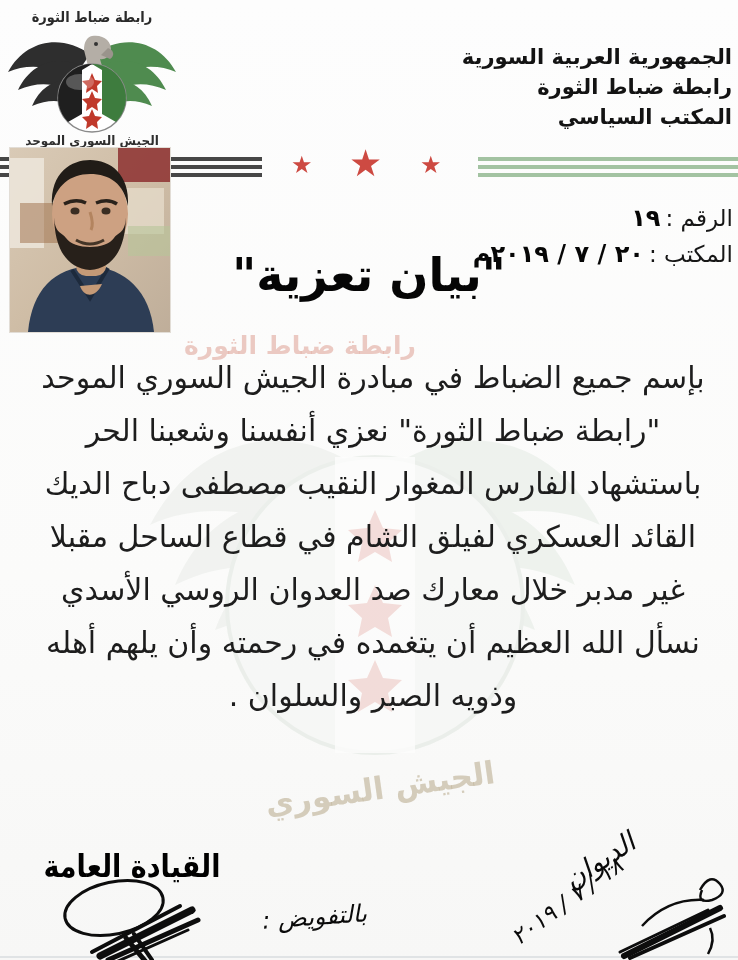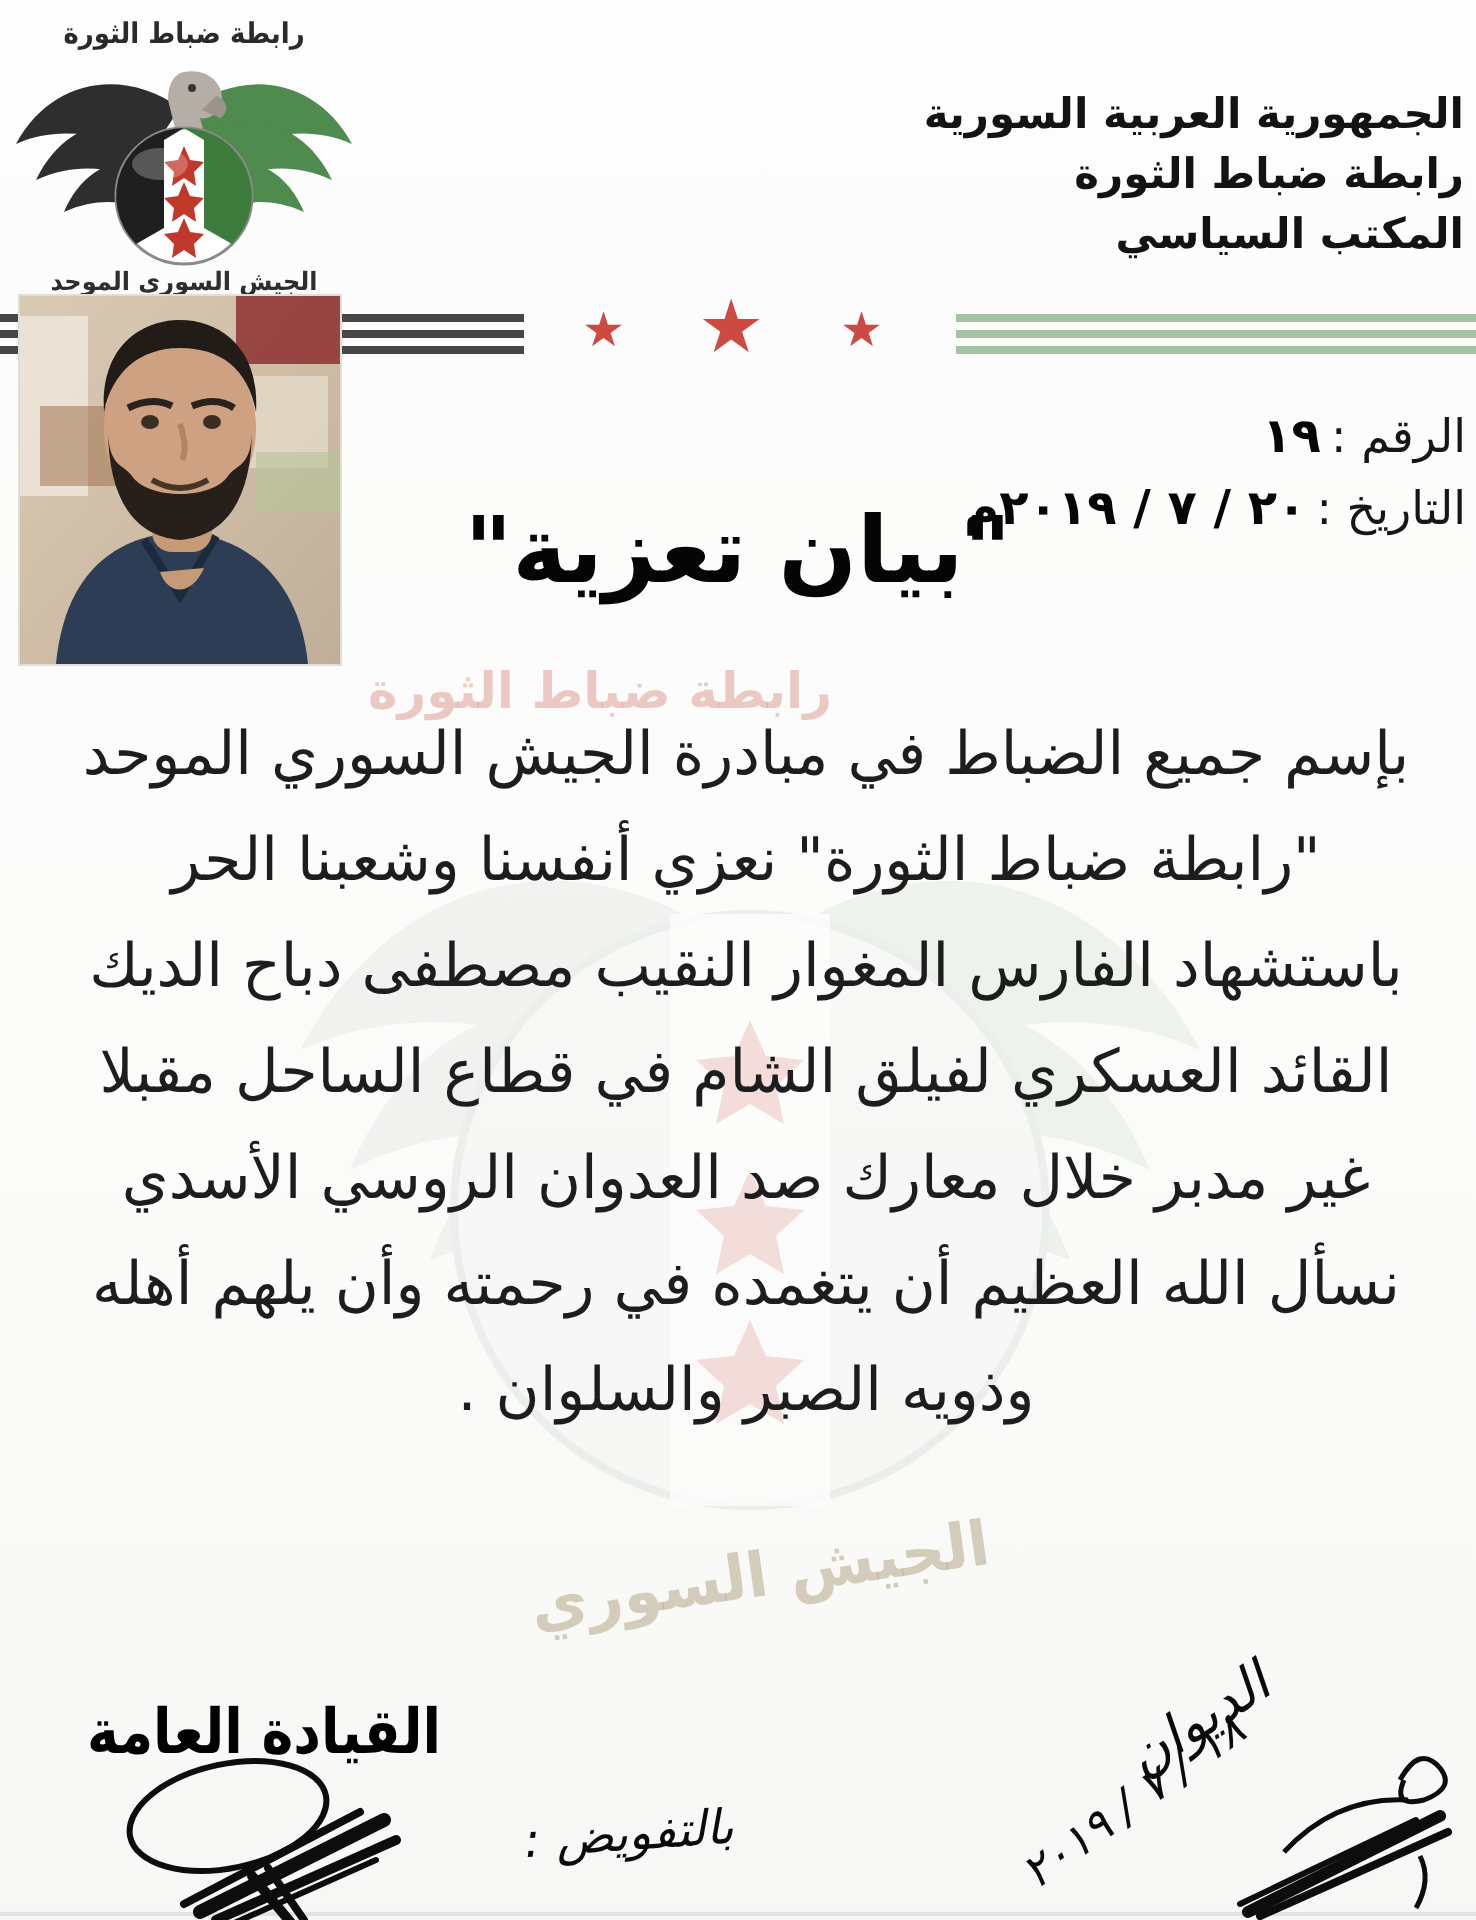--- a/index.html
+++ b/index.html
@@ -252,21 +252,21 @@
       <path d="M66,92 q14,8 28,0" stroke="#443527" stroke-width="3" fill="none"></path>
     </svg>
   </div>
 
   <div class="meta">
     <div class="row">
       <span class="label">الرقم :</span>
       <span class="value">١٩</span>
     </div>
     <div class="row">
-      <span class="label">التاريخ :</span>
+      <span class="label">المكتب :</span>
       <span class="value">٢٠ / ٧ / ٢٠١٩م</span>
     </div>
   </div>
 
   <div class="doc-title">"بيان تعزية"</div>
 
   <div class="body-text">
     <div>بإسم جميع الضباط في مبادرة الجيش السوري الموحد</div>
     <div>"رابطة ضباط الثورة" نعزي أنفسنا وشعبنا الحر</div>
     <div>باستشهاد الفارس المغوار النقيب مصطفى دباح الديك</div>

